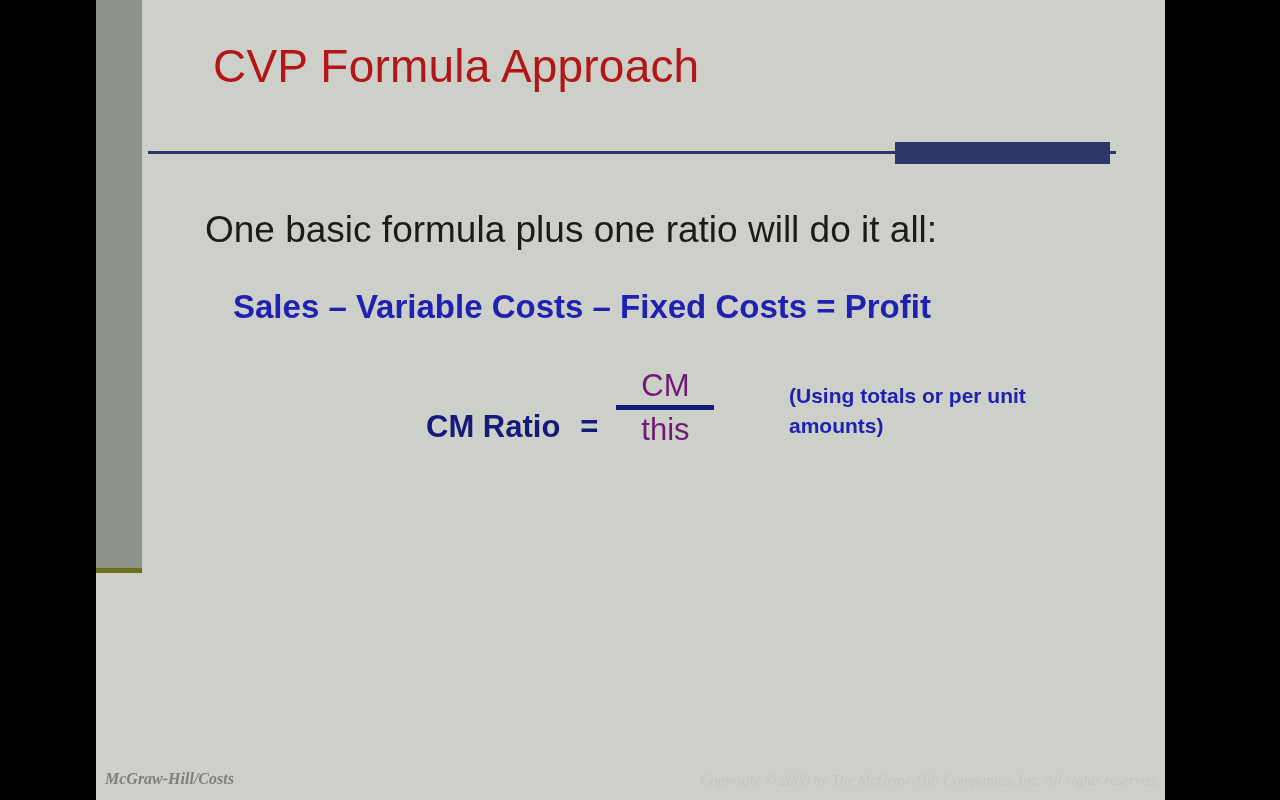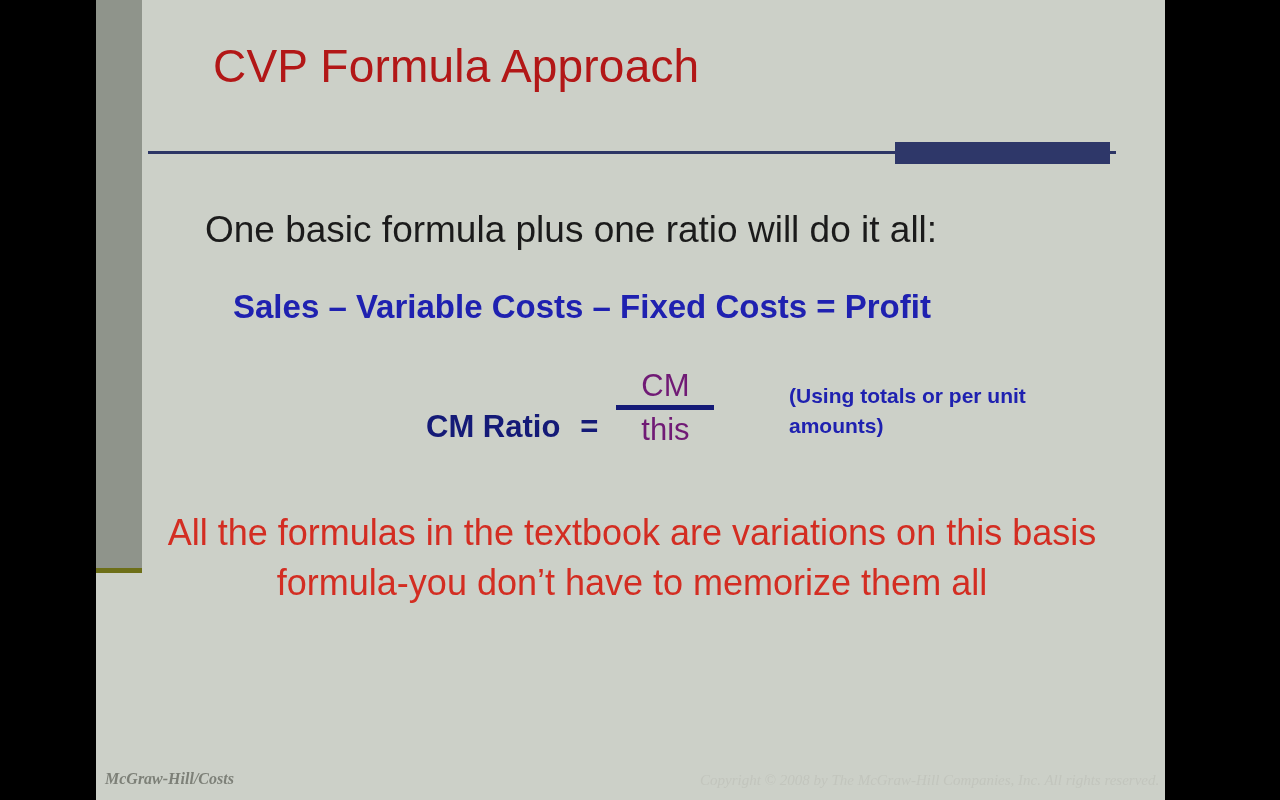--- a/index.html
+++ b/index.html
@@ -224,21 +224,20 @@
       <span id="cm-ratio-equals">=</span>
       <span id="cm-fraction">
         <span class="fraction-part">CM</span>
         <span id="fraction-bar"></span>
         <span class="fraction-part">this</span>
       </span>
     </div>
 
     <div id="using-note">(Using totals or per unit amounts)</div>
 
-    <div id="red-paragraph">All the formulas in the textbook are variations on this basis formula-you don’t have to memorize them all</div>
 
     <div id="footer-left">McGraw-Hill/Costs</div>
 
     <div id="footer-right">Copyright © 2008 by The McGraw-Hill Companies, Inc. All rights reserved.</div>
 
   </div>
 
   <div class="letterbox" id="letterbox-left"></div>
   <div class="letterbox" id="letterbox-right"></div>
 

